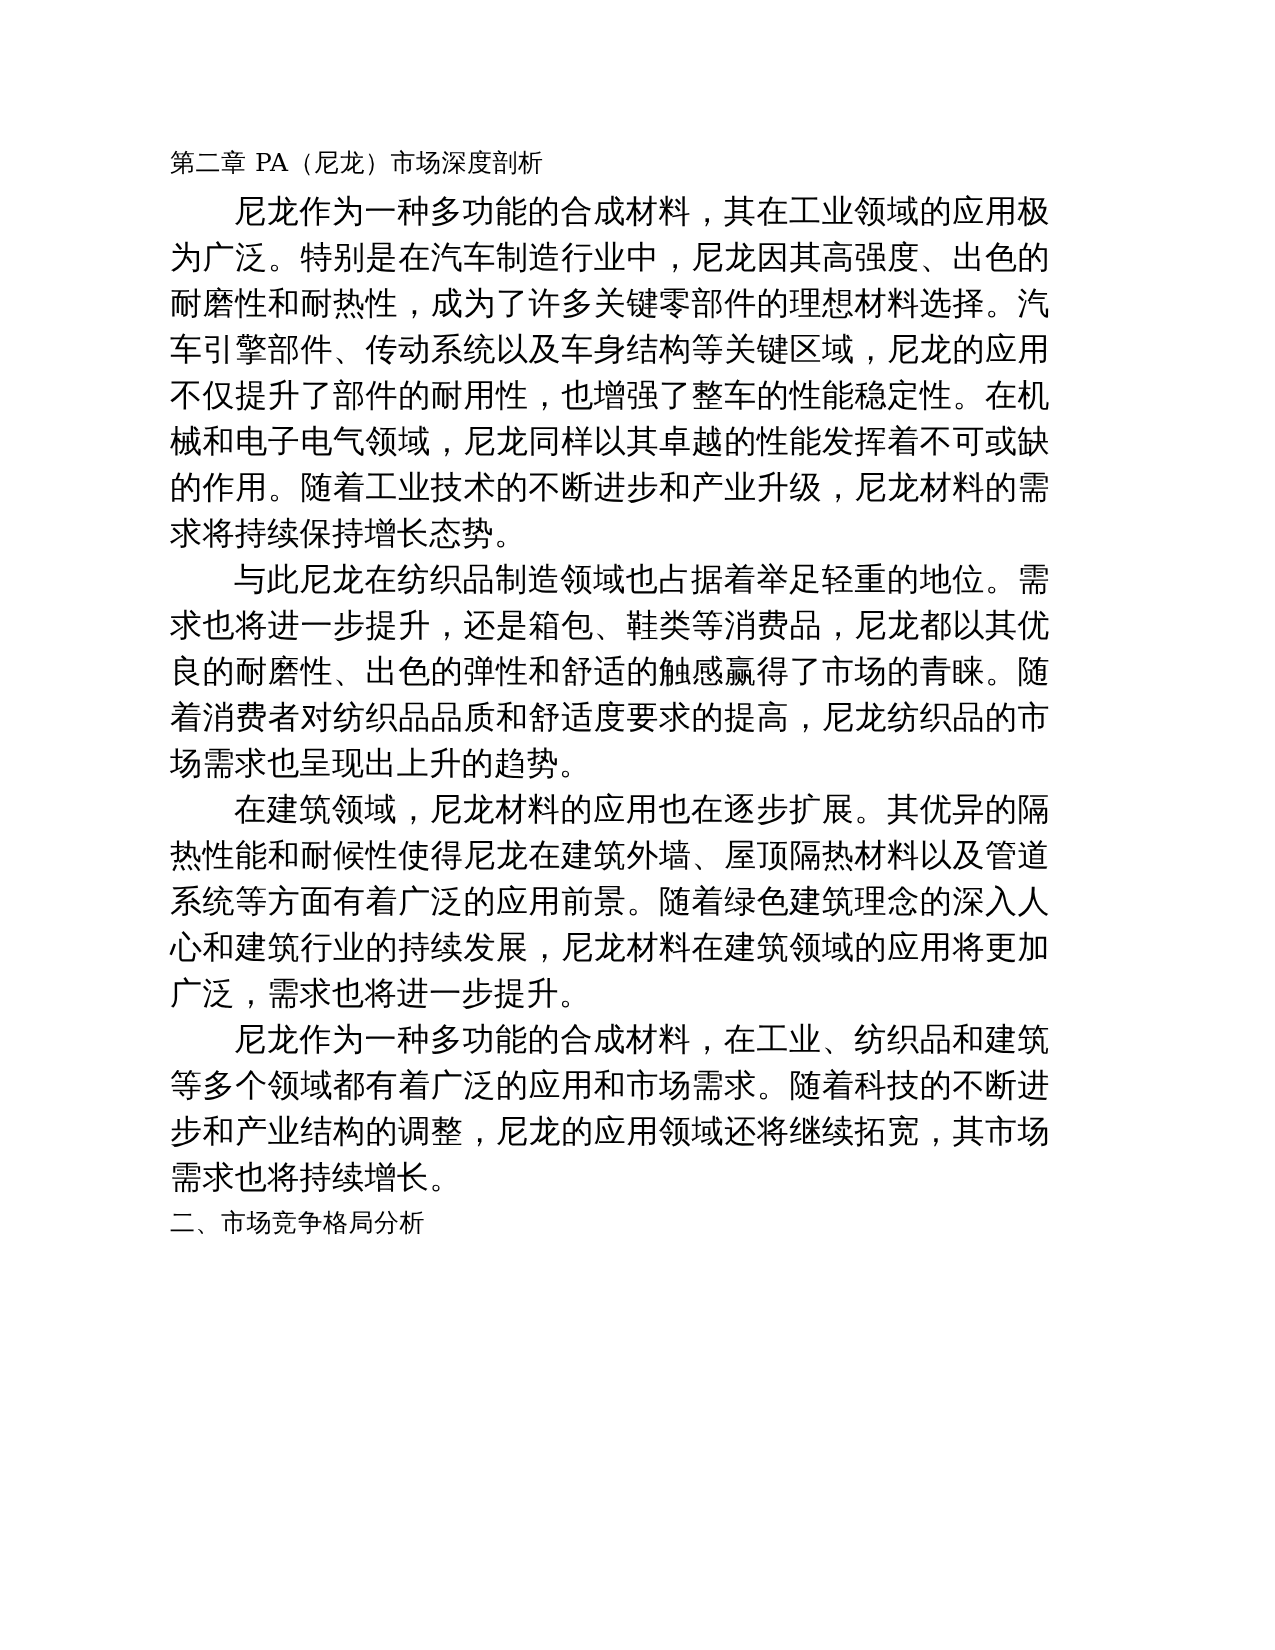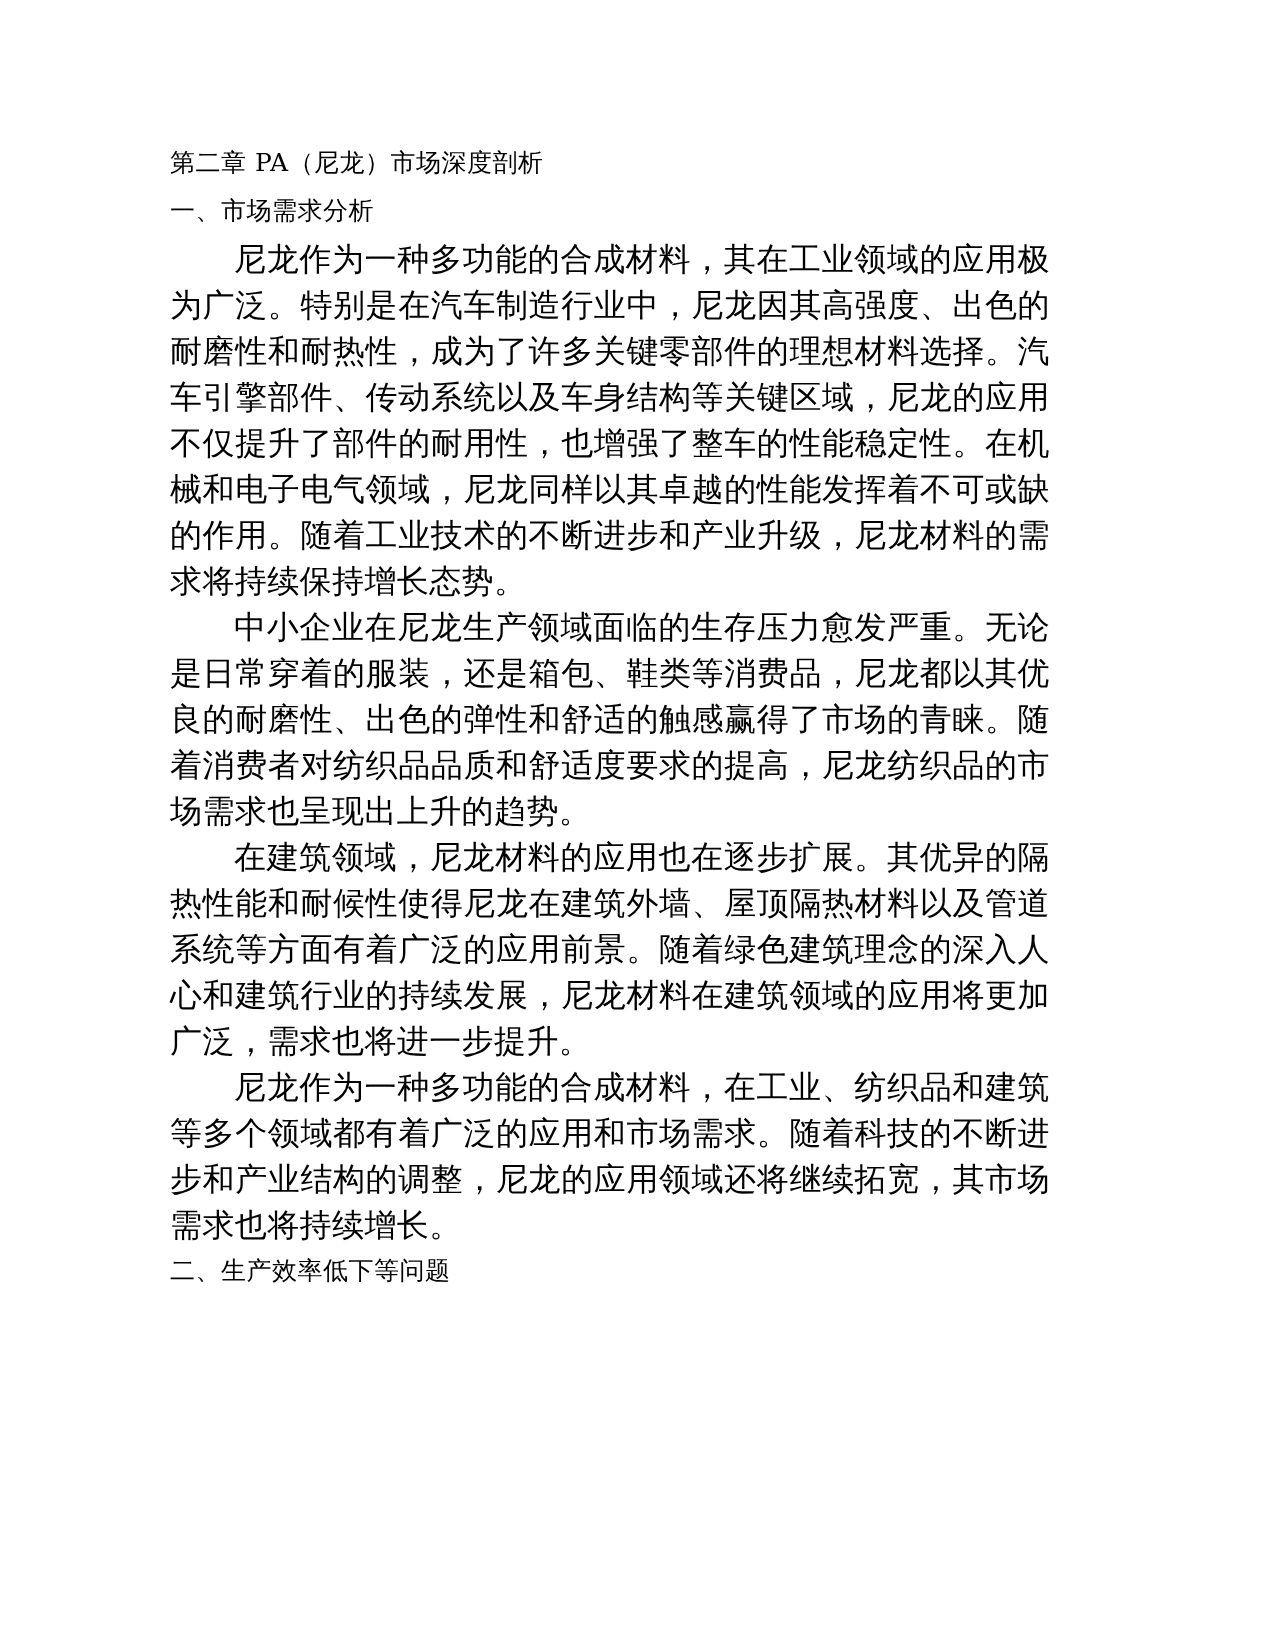--- a/index.html
+++ b/index.html
@@ -48,24 +48,23 @@
   }
 </style>
 </head>
 <body>
 
 <div class="page">
   <div class="doc-body">
 
     <p class="heading">第二章 PA（尼龙）市场深度剖析</p>
 
-    <p class="heading-sub">一、市场需求分析</p>
 
     <p class="para">尼龙作为一种多功能的合成材料，其在工业领域的应用极为广泛。特别是在汽车制造行业中，尼龙因其高强度、出色的耐磨性和耐热性，成为了许多关键零部件的理想材料选择。汽车引擎部件、传动系统以及车身结构等关键区域，尼龙的应用不仅提升了部件的耐用性，也增强了整车的性能稳定性。在机械和电子电气领域，尼龙同样以其卓越的性能发挥着不可或缺的作用。随着工业技术的不断进步和产业升级，尼龙材料的需求将持续保持增长态势。</p>
-    <p class="para">中小企业在尼龙生产领域面临的生存压力愈发严重。无论是日常穿着的服装，还是箱包、鞋类等消费品，尼龙都以其优良的耐磨性、出色的弹性和舒适的触感赢得了市场的青睐。随着消费者对纺织品品质和舒适度要求的提高，尼龙纺织品的市场需求也呈现出上升的趋势。</p>
+    <p class="para">与此尼龙在纺织品制造领域也占据着举足轻重的地位。需求也将进一步提升，还是箱包、鞋类等消费品，尼龙都以其优良的耐磨性、出色的弹性和舒适的触感赢得了市场的青睐。随着消费者对纺织品品质和舒适度要求的提高，尼龙纺织品的市场需求也呈现出上升的趋势。</p>
     <p class="para">在建筑领域，尼龙材料的应用也在逐步扩展。其优异的隔热性能和耐候性使得尼龙在建筑外墙、屋顶隔热材料以及管道系统等方面有着广泛的应用前景。随着绿色建筑理念的深入人心和建筑行业的持续发展，尼龙材料在建筑领域的应用将更加广泛，需求也将进一步提升。</p>
     <p class="para">尼龙作为一种多功能的合成材料，在工业、纺织品和建筑等多个领域都有着广泛的应用和市场需求。随着科技的不断进步和产业结构的调整，尼龙的应用领域还将继续拓宽，其市场需求也将持续增长。</p>
 
-    <p class="heading-sub">二、生产效率低下等问题</p>
+    <p class="heading-sub">二、市场竞争格局分析</p>
 
 
   </div>
 </div>
 
 </body></html>

